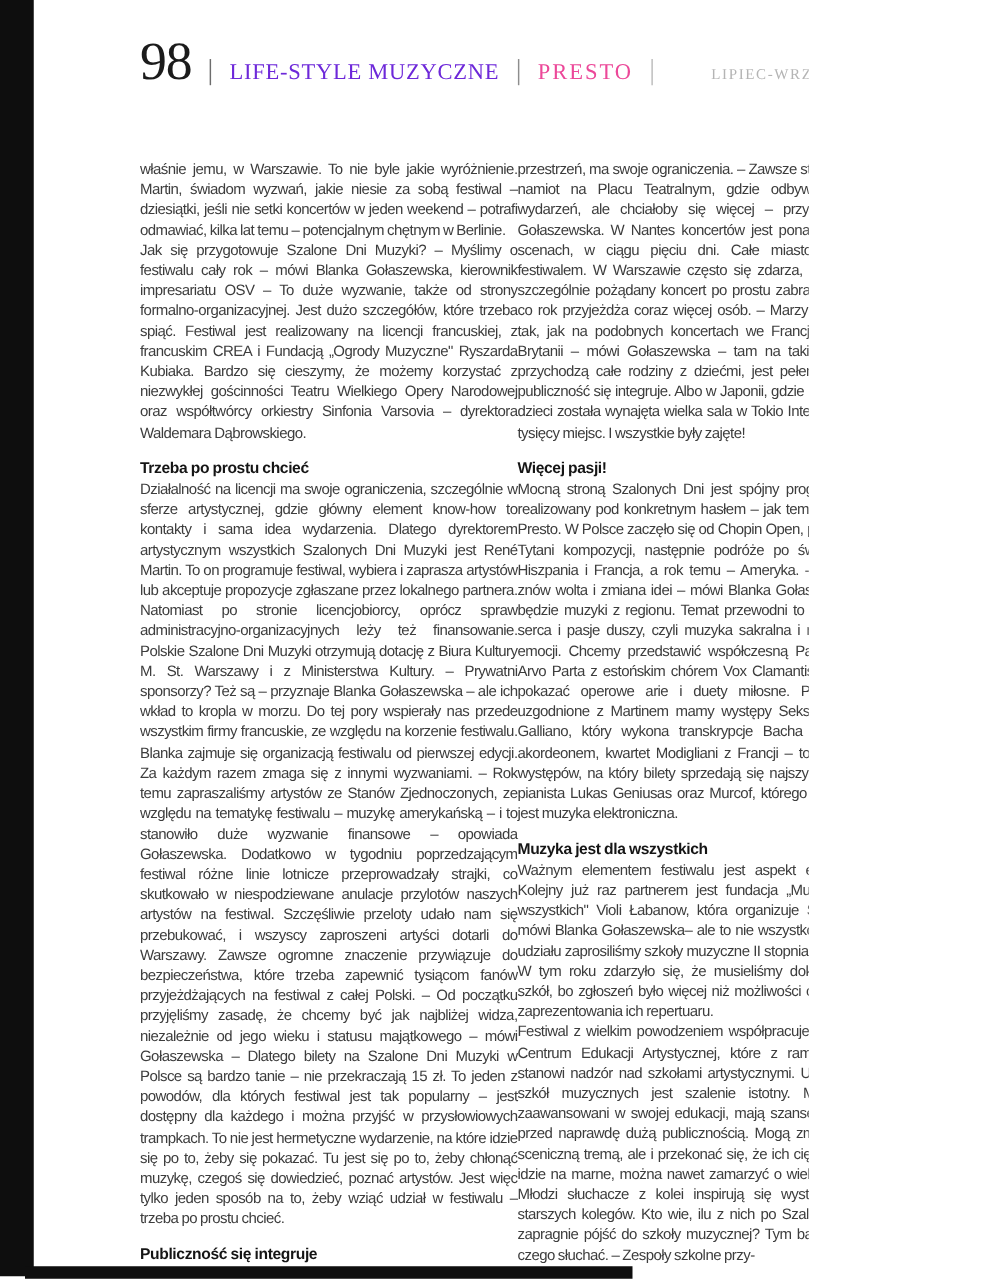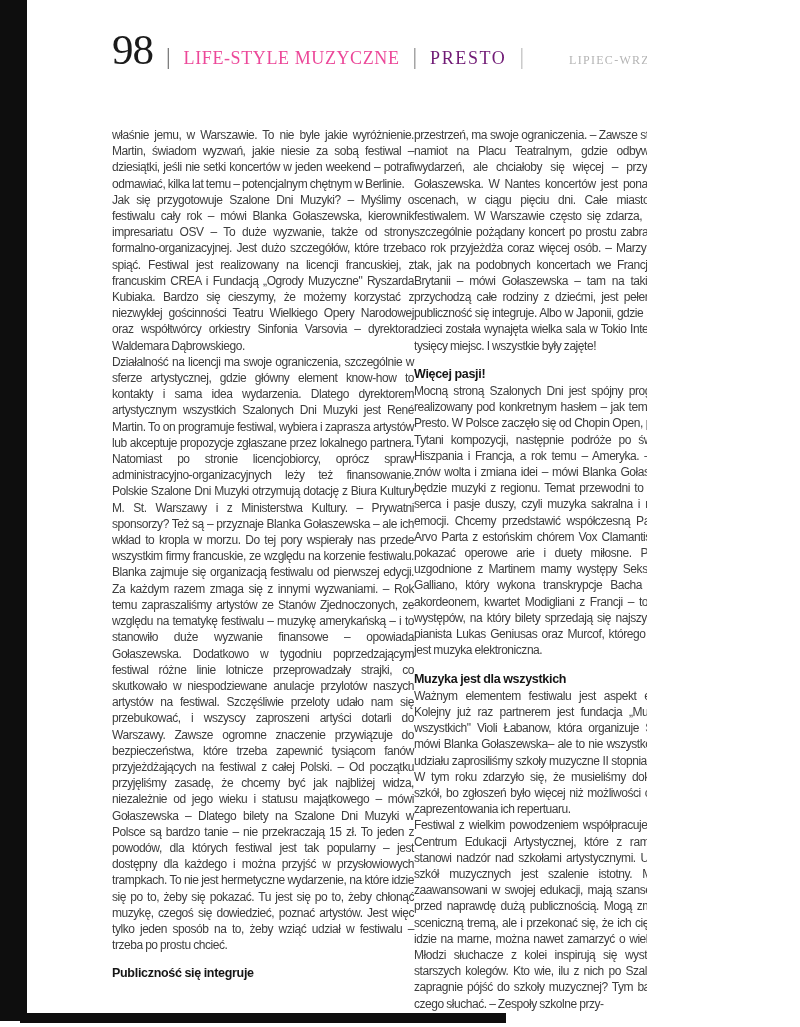--- a/index.html
+++ b/index.html
@@ -40,26 +40,26 @@
   }
   .sep {
     font-size: 23px;
     color: #8d8d8d;
     font-weight: 400;
   }
   .sep-dark { color: #6d6d6d; }
   .sep-light { color: #bdbdbd; }
   .section-title {
     font-size: 18px;
-    color: #ec4899;
+    color: #6d28d9;
     letter-spacing: 0.6px;
   }
   .mag-name {
     font-size: 18px;
-    color: #701a75;
+    color: #ec4899;
     letter-spacing: 1.6px;
   }
   .issue-date {
     font-size: 12px;
     color: #b4b4b4;
     letter-spacing: 1.3px;
     margin-left: 32px;
   }
   .columns {
     position: absolute;
@@ -102,20 +102,21 @@
     <span class="sep">|</span>
     <span class="mag-name">PRESTO</span>
     <span class="sep sep-light">|</span>
     <span class="issue-date">LIPIEC-WRZESIEŃ</span>
   </header>
 
   <main class="columns">
     <div class="col" id="col-left">
         <p class="para">właśnie jemu, w Warszawie. To nie byle jakie wyróżnienie. Martin, świadom wyzwań, jakie niesie za sobą festiwal – dziesiątki, jeśli nie setki koncertów w jeden weekend – potrafi odmawiać, kilka lat temu – potencjalnym chętnym w Berlinie.</p>
         <p class="para">Jak się przygotowuje Szalone Dni Muzyki? – Myślimy o festiwalu cały rok – mówi Blanka Gołaszewska, kierownik impresariatu OSV – To duże wyzwanie, także od strony formalno-organizacyjnej. Jest dużo szczegółów, które trzeba spiąć. Festiwal jest realizowany na licencji francuskiej, z francuskim CREA i Fundacją „Ogrody Muzyczne" Ryszarda Kubiaka. Bardzo się cieszymy, że możemy korzystać z niezwykłej gościnności Teatru Wielkiego Opery Narodowej oraz współtwórcy orkiestry Sinfonia Varsovia – dyrektora Waldemara Dąbrowskiego.</p>
+        <h3 class="subhead">Trzeba po prostu chcieć</h3>
         <p class="para">Działalność na licencji ma swoje ograniczenia, szczególnie w sferze artystycznej, gdzie główny element know-how to kontakty i sama idea wydarzenia. Dlatego dyrektorem artystycznym wszystkich Szalonych Dni Muzyki jest René Martin. To on programuje festiwal, wybiera i zaprasza artystów lub akceptuje propozycje zgłaszane przez lokalnego partnera. Natomiast po stronie licencjobiorcy, oprócz spraw administracyjno-organizacyjnych leży też finansowanie. Polskie Szalone Dni Muzyki otrzymują dotację z Biura Kultury M. St. Warszawy i z Ministerstwa Kultury. – Prywatni sponsorzy? Też są – przyznaje Blanka Gołaszewska – ale ich wkład to kropla w morzu. Do tej pory wspierały nas przede wszystkim firmy francuskie, ze względu na korzenie festiwalu. Blanka zajmuje się organizacją festiwalu od pierwszej edycji. Za każdym razem zmaga się z innymi wyzwaniami. – Rok temu zapraszaliśmy artystów ze Stanów Zjednoczonych, ze względu na tematykę festiwalu – muzykę amerykańską – i to stanowiło duże wyzwanie finansowe – opowiada Gołaszewska. Dodatkowo w tygodniu poprzedzającym festiwal różne linie lotnicze przeprowadzały strajki, co skutkowało w niespodziewane anulacje przylotów naszych artystów na festiwal. Szczęśliwie przeloty udało nam się przebukować, i wszyscy zaproszeni artyści dotarli do Warszawy. Zawsze ogromne znaczenie przywiązuje do bezpieczeństwa, które trzeba zapewnić tysiącom fanów przyjeżdżających na festiwal z całej Polski. – Od początku przyjęliśmy zasadę, że chcemy być jak najbliżej widza, niezależnie od jego wieku i statusu majątkowego – mówi Gołaszewska – Dlatego bilety na Szalone Dni Muzyki w Polsce są bardzo tanie – nie przekraczają 15 zł. To jeden z powodów, dla których festiwal jest tak popularny – jest dostępny dla każdego i można przyjść w przysłowiowych trampkach. To nie jest hermetyczne wydarzenie, na które idzie się po to, żeby się pokazać. Tu jest się po to, żeby chłonąć muzykę, czegoś się dowiedzieć, poznać artystów. Jest więc tylko jeden sposób na to, żeby wziąć udział w festiwalu – trzeba po prostu chcieć.</p>
         <h3 class="subhead">Publiczność się integruje</h3>
       </div>
     <div class="col" id="col-right">
         <p class="para">przestrzeń, ma swoje ograniczenia. – Zawsze stawiamy także namiot na Placu Teatralnym, gdzie odbywa się część wydarzeń, ale chciałoby się więcej – przyznaje Blanka Gołaszewska. W Nantes koncertów jest ponad 300, na 12 scenach, w ciągu pięciu dni. Całe miasto żyje wtedy festiwalem. W Warszawie często się zdarza, że biletów na szczególnie pożądany koncert po prostu zabraknie. Ale i tak co rok przyjeżdża coraz więcej osób. – Marzymy, żeby było tak, jak na podobnych koncertach we Francji czy Wielkiej Brytanii – mówi Gołaszewska – tam na takie wydarzenia przychodzą całe rodziny z dziećmi, jest pełen egalitaryzm, publiczność się integruje. Albo w Japonii, gdzie na koncert dla dzieci została wynajęta wielka sala w Tokio International na 5 tysięcy miejsc. I wszystkie były zajęte!</p>
         <h3 class="subhead">Więcej pasji!</h3>
         <p class="para">Mocną stroną Szalonych Dni jest spójny program, zawsze realizowany pod konkretnym hasłem – jak tematy numeru w Presto. W Polsce zaczęło się od Chopin Open, potem przyszli Tytani kompozycji, następnie podróże po świecie: Rosja, Hiszpania i Francja, a rok temu – Ameryka. – W tym roku znów wolta i zmiana idei – mówi Blanka Gołaszewska – nie będzie muzyki z regionu. Temat przewodni to pasje – pasje serca i pasje duszy, czyli muzyka sakralna i muzyka pełna emocji. Chcemy przedstawić współczesną Pasję św. Jana Arvo Parta z estońskim chórem Vox Clamantis, chcemy też pokazać operowe arie i duety miłosne. Poza tym już uzgodnione z Martinem mamy występy Sekstetu Richarda Galliano, który wykona transkrypcje Bacha na zespół z akordeonem, kwartet Modigliani z Francji – to jedne z tych występów, na który bilety sprzedają się najszybciej. Wystąpi pianista Lukas Geniusas oraz Murcof, którego specjalnością jest muzyka elektroniczna.</p>
         <h3 class="subhead">Muzyka jest dla wszystkich</h3>
         <p class="para">Ważnym elementem festiwalu jest aspekt edukacyjny. – Kolejny już raz partnerem jest fundacja „Muzyka jest dla wszystkich" Violi Łabanow, która organizuje Smykofonię – mówi Blanka Gołaszewska– ale to nie wszystko, bo znów do udziału zaprosiliśmy szkoły muzyczne II stopnia z całej Polski. W tym roku zdarzyło się, że musieliśmy dokonać selekcji szkół, bo zgłoszeń było więcej niż możliwości czasowych do zaprezentowania ich repertuaru.</p>
         <p class="para">Festiwal z wielkim powodzeniem współpracuje od kilku lat z Centrum Edukacji Artystycznej, które z ramienia MKiDN stanowi nadzór nad szkołami artystycznymi. Udział uczniów szkół muzycznych jest szalenie istotny. Młodzi ludzie, zaawansowani w swojej edukacji, mają szansę pokazać się przed naprawdę dużą publicznością. Mogą zmierzyć się ze sceniczną tremą, ale i przekonać się, że ich ciężka praca nie idzie na marne, można nawet zamarzyć o wielkiej karierze... Młodzi słuchacze z kolei inspirują się występami trochę starszych kolegów. Kto wie, ilu z nich po Szalonych Dniach zapragnie pójść do szkoły muzycznej? Tym bardziej, że jest czego słuchać. – Zespoły szkolne przy-</p>

